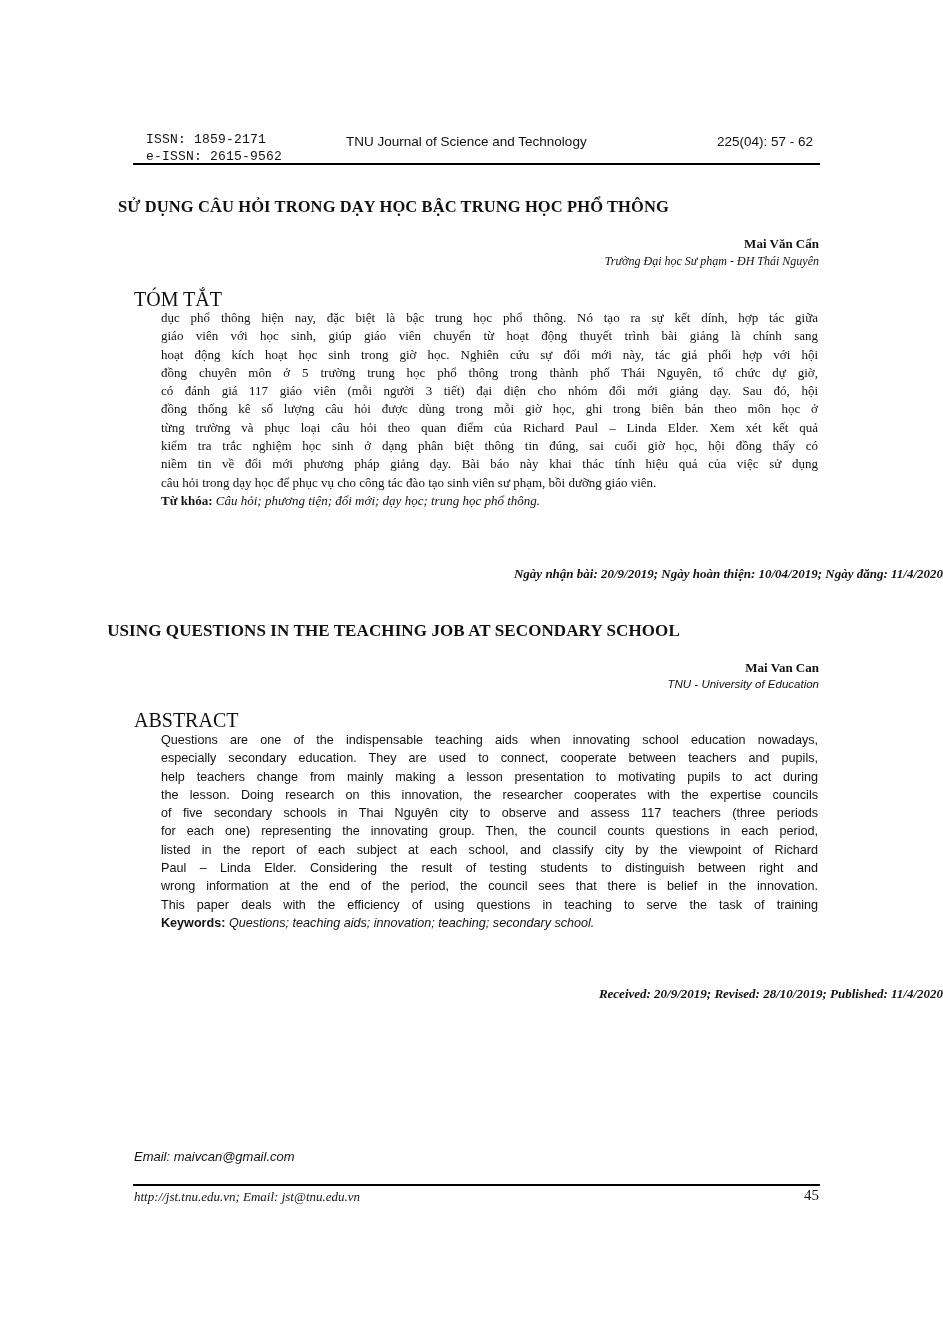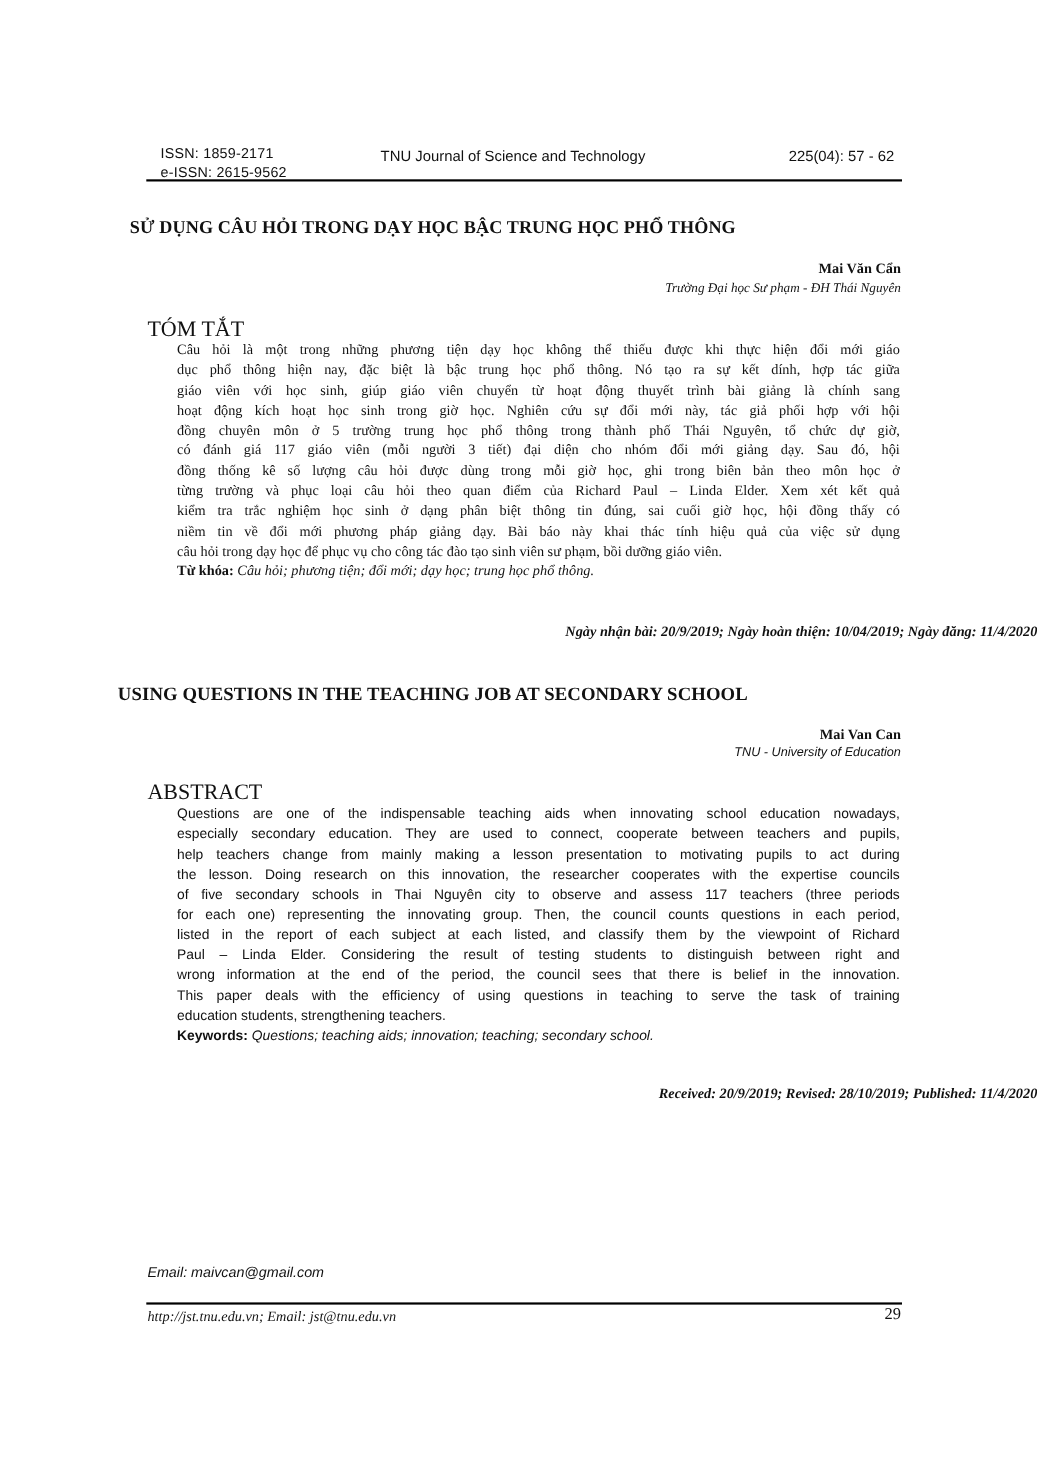--- a/index.html
+++ b/index.html
@@ -14,21 +14,21 @@
       overflow: hidden;
       font-family: "Liberation Serif", serif;
       color: #111111;
     }
     .abs { position: absolute; }
 
     
     .hdr-issn {
       left: 146px; top: 131px;
       font-size: 13px; line-height: 17px;
-      font-family: Liberation Sans, sans-serif;
+      font-family: Liberation Mono, monospace;
       letter-spacing: 0.2px;
     }
     .hdr-journal {
       left: 346px; top: 134px;
       font-size: 13.5px;
       font-family: "Liberation Sans", sans-serif;
     }
     .hdr-vol {
       right: 130px; top: 134px;
       font-size: 13.5px;
@@ -119,21 +119,20 @@
 <div class="abs hdr-journal">TNU Journal of Science and Technology</div>
 <div class="abs hdr-vol">225(04):  57 - 62</div>
 <div class="abs hdr-rule"></div>
 
 <div class="abs title title-vi">SỬ DỤNG CÂU HỎI TRONG DẠY HỌC BẬC TRUNG HỌC PHỔ THÔNG</div>
 <div class="abs author author-vi">Mai Văn Cẩn</div>
 <div class="abs affil affil-vi">Trường Đại học Sư phạm - ĐH Thái Nguyên</div>
 
 <div class="abs section-head sh-vi">TÓM TẮT</div>
 <div class="abs abstract-body ab-vi">
-  <span class="line">Câu hỏi là một trong những phương tiện dạy học không thể thiếu được khi thực hiện đổi mới giáo</span>
   <span class="line">dục phổ thông hiện nay, đặc biệt là bậc trung học phổ thông. Nó tạo ra sự kết dính, hợp tác giữa</span>
   <span class="line">giáo viên với học sinh, giúp giáo viên chuyển từ hoạt động thuyết trình bài giảng là chính sang</span>
   <span class="line">hoạt động kích hoạt học sinh trong giờ học. Nghiên cứu sự đổi mới này, tác giả phối hợp với hội</span>
   <span class="line">đồng chuyên môn ở 5 trường trung học phổ thông trong thành phố Thái Nguyên, tổ chức dự giờ,</span>
   <span class="line">có đánh giá 117 giáo viên (mỗi người 3 tiết) đại diện cho nhóm đổi mới giảng dạy. Sau đó, hội</span>
   <span class="line">đồng thống kê số lượng câu hỏi được dùng trong mỗi giờ học, ghi trong biên bản theo môn học ở</span>
   <span class="line">từng trường và phục loại câu hỏi theo quan điểm của Richard Paul – Linda Elder. Xem xét kết quả</span>
   <span class="line">kiểm tra trắc nghiệm học sinh ở dạng phân biệt thông tin đúng, sai cuối giờ học, hội đồng thấy có</span>
   <span class="line">niềm tin về đổi mới phương pháp giảng dạy. Bài báo này khai thác tính hiệu quả của việc sử dụng</span>
   <span class="line last">câu hỏi trong dạy học để phục vụ cho công tác đào tạo sinh viên sư phạm, bồi dưỡng giáo viên.</span>
@@ -150,29 +149,28 @@
 <div class="abs affil affil-en">TNU - University of Education</div>
 
 <div class="abs section-head sh-en">ABSTRACT</div>
 <div class="abs abstract-body ab-en">
   <span class="line">Questions are one of the indispensable teaching aids when innovating school education nowadays,</span>
   <span class="line">especially secondary education. They are used to connect, cooperate between teachers and pupils,</span>
   <span class="line">help teachers change from mainly making a lesson presentation to motivating pupils to act during</span>
   <span class="line">the lesson. Doing research on this innovation, the researcher cooperates with the expertise councils</span>
   <span class="line">of five secondary schools in Thai Nguyên city to observe and assess 117 teachers (three periods</span>
   <span class="line">for each one) representing the innovating group. Then, the council counts questions in each period,</span>
-  <span class="line">listed in the report of each subject at each listed, and classify them by the viewpoint of Richard</span>
+  <span class="line">listed in the report of each subject at each school, and classify city by the viewpoint of Richard</span>
   <span class="line">Paul – Linda Elder. Considering the result of testing students to distinguish between right and</span>
   <span class="line">wrong information at the end of the period, the council sees that there is belief in the innovation.</span>
   <span class="line">This paper deals with the efficiency of using questions in teaching to serve the task of training</span>
-  <span class="line last">education students, strengthening teachers.</span>
   <span class="line last">
     <span class="kw-label">Keywords:</span>
     <span class="kw-text">Questions; teaching aids; innovation; teaching; secondary school.</span>
   </span>
 </div>
 
 <div class="abs dates dates-en">Received: 20/9/2019; Revised: 28/10/2019; Published: 11/4/2020</div>
 
 <div class="abs email">Email: maivcan@gmail.com</div>
 <div class="abs ftr-rule"></div>
 <div class="abs ftr-left">http://jst.tnu.edu.vn;  Email: jst@tnu.edu.vn</div>
-<div class="abs ftr-page">29</div>
+<div class="abs ftr-page">45</div>
 
 </body></html>

